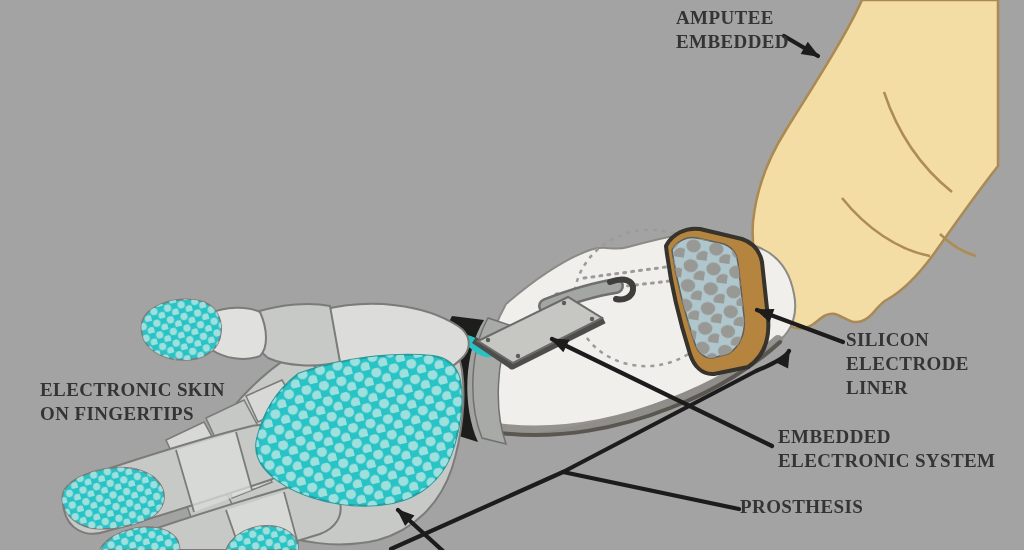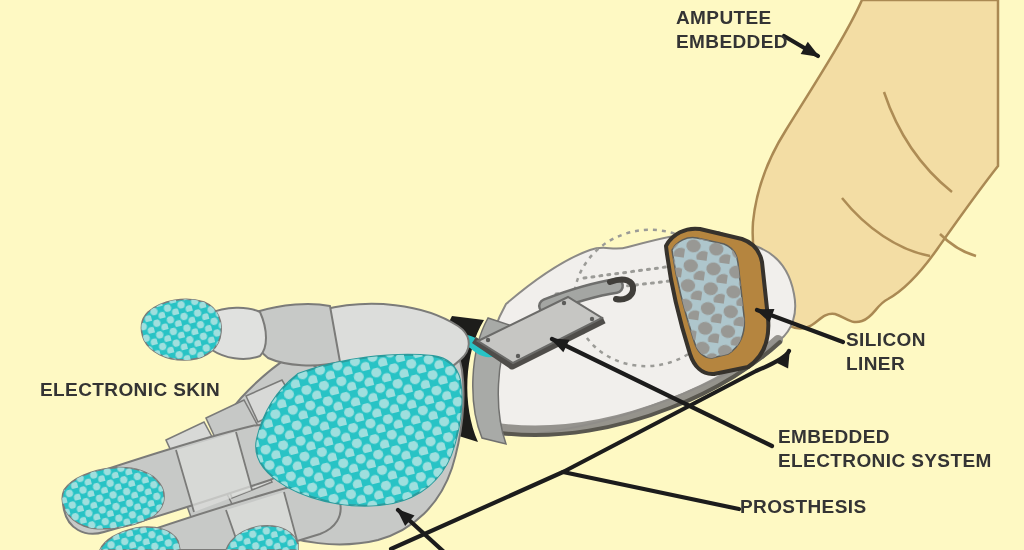--- a/index.html
+++ b/index.html
@@ -1,17 +1,17 @@
 <!DOCTYPE html>
 <html><head>
 <meta charset="utf-8">
 <style>
   html,body{margin:0;padding:0;background:#fff;}
-  .stage{position:relative;width:1024px;height:550px;background:#fef9c3;overflow:hidden;
-         font-family:Liberation Sans, sans-serif;}
+  .stage{position:relative;width:1024px;height:550px;background:#a3a3a3;overflow:hidden;
+         font-family:Liberation Serif, serif;}
   .stage svg{position:absolute;left:0;top:0;}
   .lbl{position:absolute;font-weight:bold;font-size:19px;line-height:1.25;
        letter-spacing:.4px;color:#343434;white-space:nowrap;}
 </style>
 </head>
 <body>
 
 <div class="stage">
 
 <svg width="1024" height="550" viewBox="0 0 1024 550">
@@ -160,24 +160,26 @@
   </g>
 </svg>
 
   <div class="lbl" style="left:676px;top:6px">
     <div>AMPUTEE</div>
     <div>EMBEDDED</div>
   </div>
 
   <div class="lbl" style="left:40px;top:378px">
     <div>ELECTRONIC SKIN</div>
+    <div>ON FINGERTIPS</div>
   </div>
 
   <div class="lbl" style="left:846px;top:328px">
     <div>SILICON</div>
+    <div>ELECTRODE</div>
     <div>LINER</div>
   </div>
 
   <div class="lbl" style="left:778px;top:425px">
     <div>EMBEDDED</div>
     <div>ELECTRONIC SYSTEM</div>
   </div>
 
   <div class="lbl" style="left:740px;top:495px">
     <div>PROSTHESIS</div>

